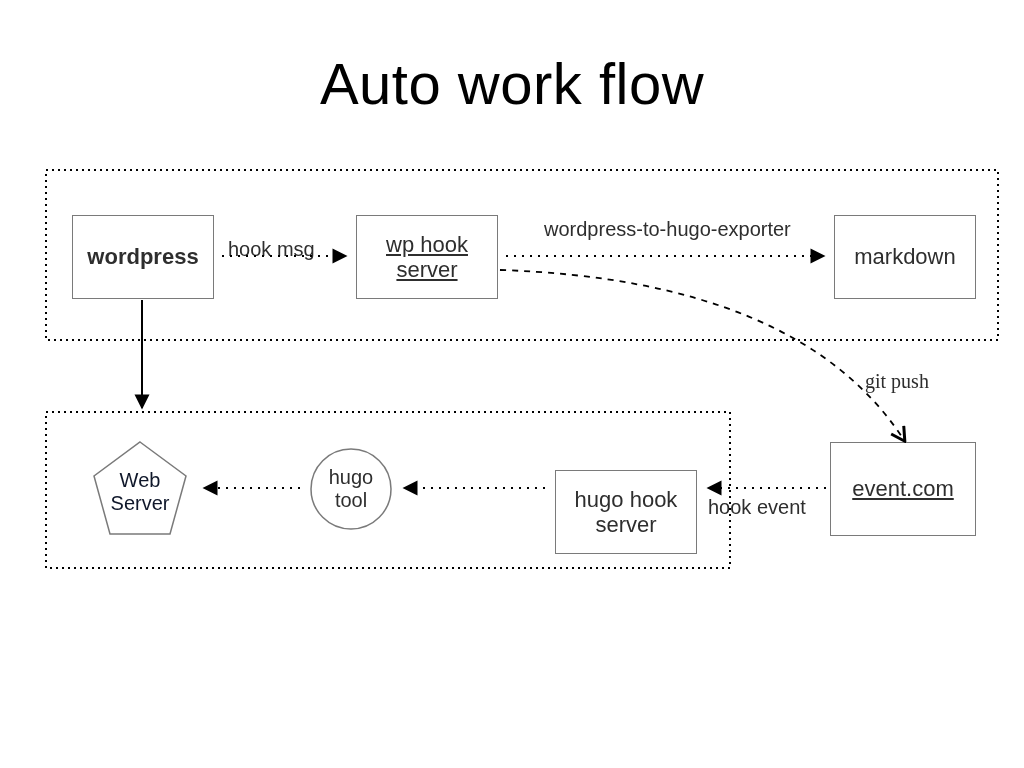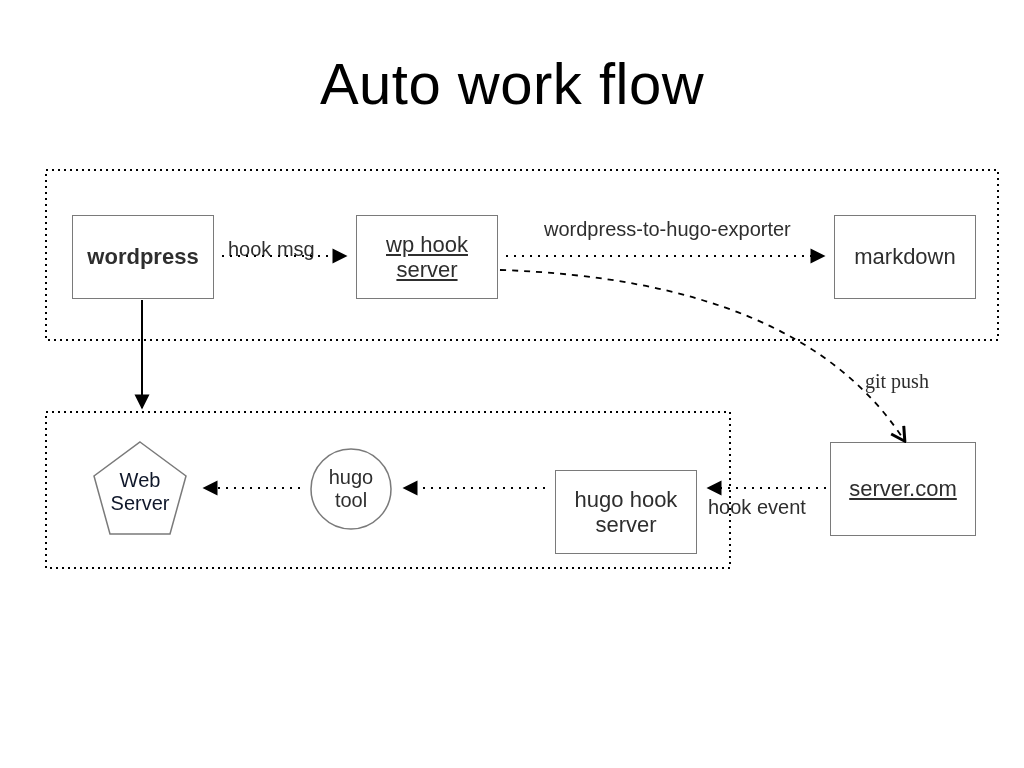--- a/index.html
+++ b/index.html
@@ -64,21 +64,21 @@
 <div class="node-box" style="left:356px; top:215px; width:140px; height:82px;text-decoration:underline;">
   <span style="white-space:pre-line;">wp hook
 server</span>
 </div>
 
 <div class="node-box" style="left:834px; top:215px; width:140px; height:82px;">
   <span>markdown</span>
 </div>
 
 <div class="node-box" style="left:830px; top:442px; width:144px; height:92px;">
-  <span class="node-link">server.com</span>
+  <span class="node-link">event.com</span>
 </div>
 
 <div class="node-box" style="left:555px; top:460px; width:140px; height:82px;margin-top:10px;">
   <span style="white-space:pre-line;">hugo hook
 server</span>
 </div>
 
 <div style="position:absolute; left:310px; top:448px; width:82px; height:82px;">
   <svg width="82" height="82" viewBox="0 0 82 82">
     <circle cx="41" cy="41" r="40" fill="#fff" stroke="#7a7a7a" stroke-width="1.5"></circle>

